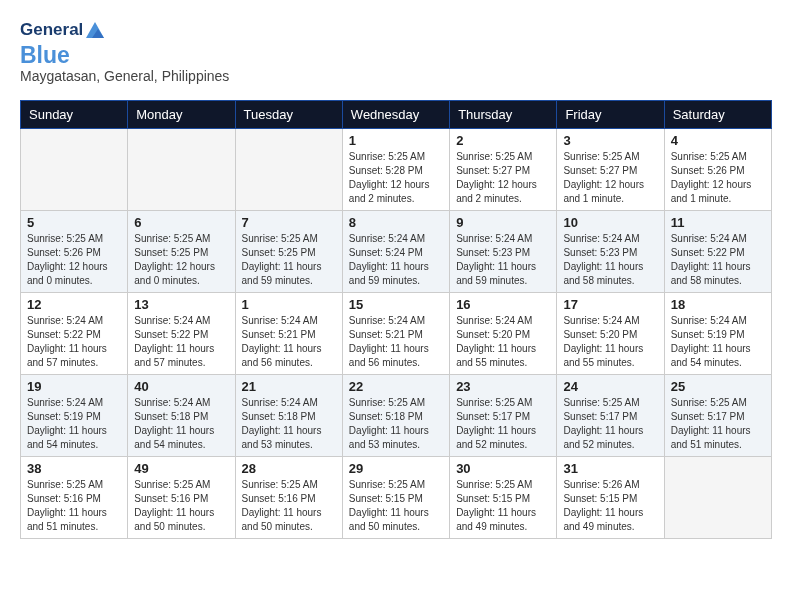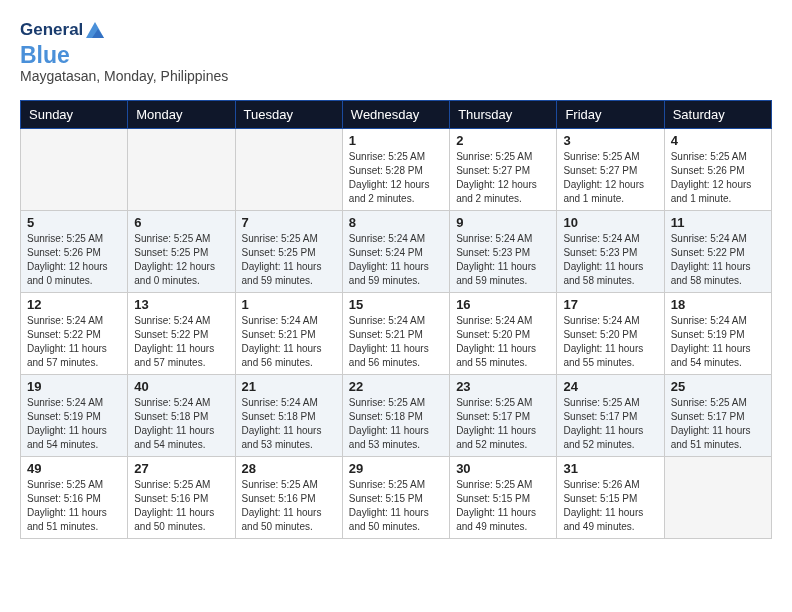--- a/index.html
+++ b/index.html
@@ -92,21 +92,21 @@
           <span style="color:#1a3c6e;">General</span><svg width="22" height="22" viewBox="0 0 22 22" style="vertical-align:middle;margin-left:1px;">
               <polygon points="11,2 20,18 2,18" fill="#4a90d9"></polygon>
               <polygon points="14,9 20,18 8,18" fill="#2962b8" opacity="0.7"></polygon>
             </svg>
         </div>
       </div>
       <div style="font-size:23px;font-weight:bold;color:#4a90d9;line-height:1.15;">Blue</div>
     </div>
   </div>
   <div class="title-area">
-    <div class="subtitle">Maygatasan, Monday, Philippines</div>
+    <div class="subtitle">Maygatasan, General, Philippines</div>
   </div>
 </div>
 
 <table class="calendar">
   <thead>
     <tr>
     <th>Sunday</th>
         <th>Monday</th>
         <th>Tuesday</th>
         <th>Wednesday</th>
@@ -272,27 +272,27 @@
         </td>
         <td>
           <span class="day-num">25</span>
           <div class="day-info" style="white-space: pre-line;">Sunrise: 5:25 AM
 Sunset: 5:17 PM
 Daylight: 11 hours and 51 minutes.</div>
         </td>
       </tr>
       <tr class="row-bg-1">
         <td>
-          <span class="day-num">49</span>
+          <span class="day-num">38</span>
           <div class="day-info" style="white-space: pre-line;">Sunrise: 5:25 AM
 Sunset: 5:16 PM
 Daylight: 11 hours and 51 minutes.</div>
         </td>
         <td>
-          <span class="day-num">27</span>
+          <span class="day-num">49</span>
           <div class="day-info" style="white-space: pre-line;">Sunrise: 5:25 AM
 Sunset: 5:16 PM
 Daylight: 11 hours and 50 minutes.</div>
         </td>
         <td>
           <span class="day-num">28</span>
           <div class="day-info" style="white-space: pre-line;">Sunrise: 5:25 AM
 Sunset: 5:16 PM
 Daylight: 11 hours and 50 minutes.</div>
         </td>

